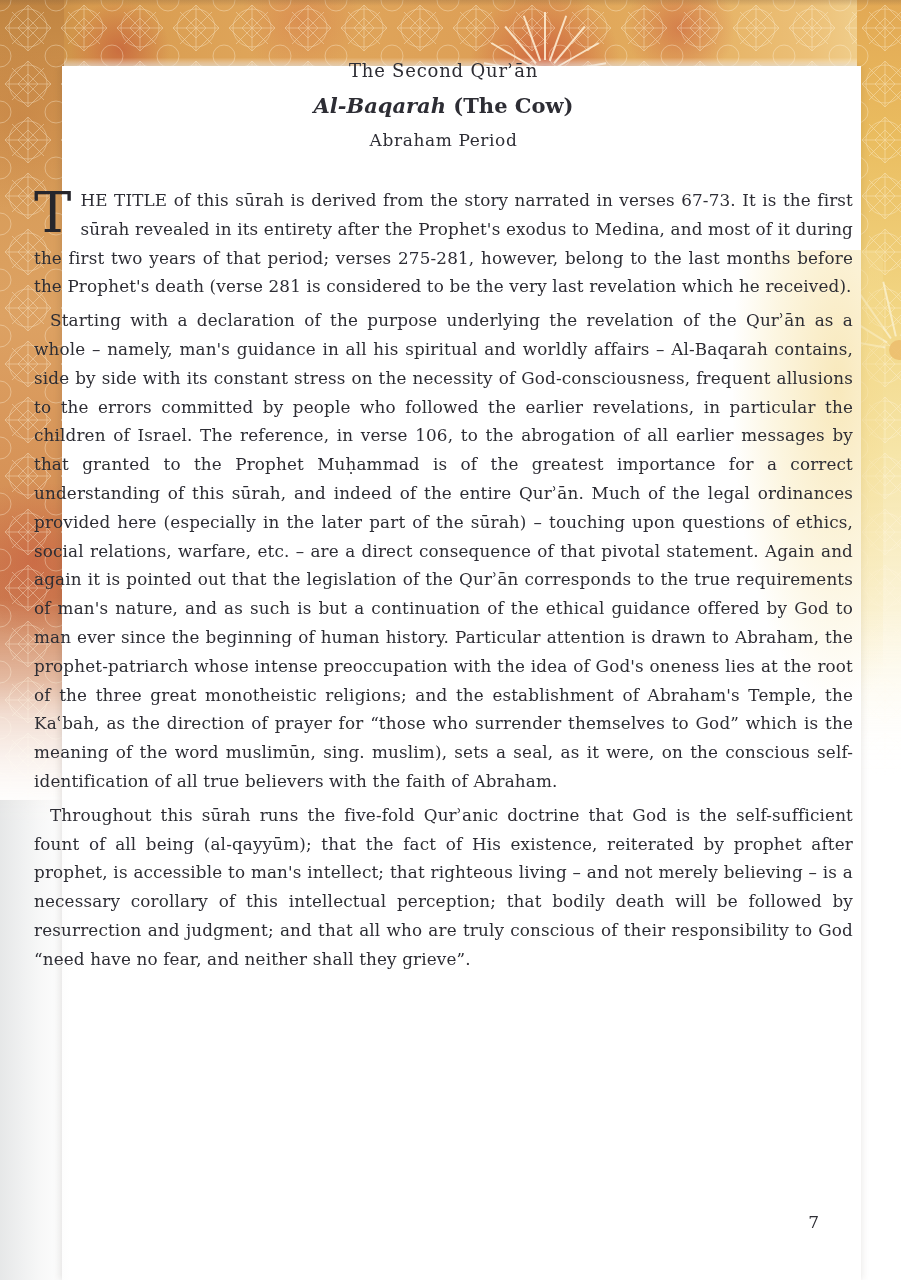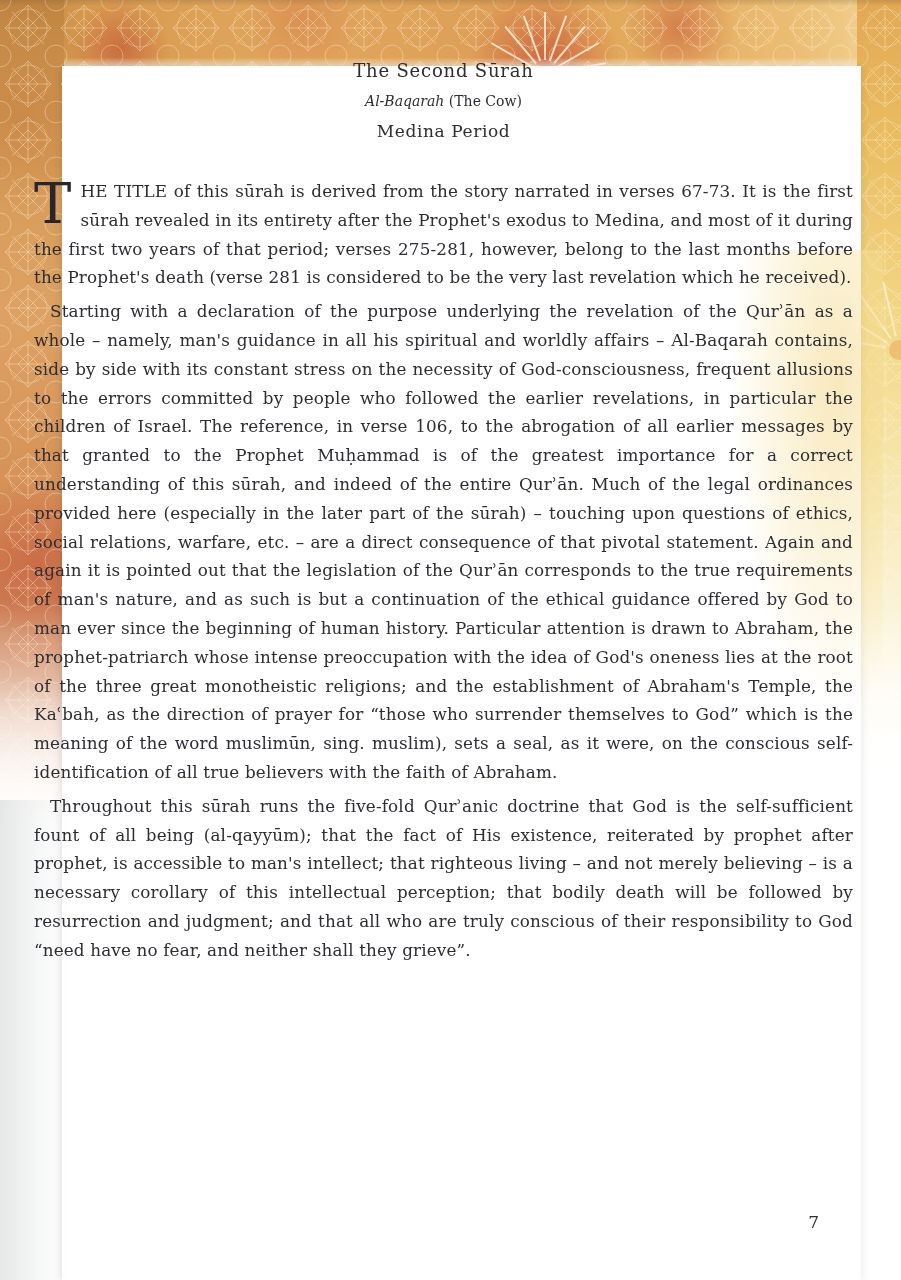--- a/index.html
+++ b/index.html
@@ -57,21 +57,21 @@
     box-shadow:-3px 0 6px rgba(60,50,40,.10), 3px 0 6px rgba(60,50,40,.06);
   }
   .content{
     position:relative;z-index:5;
     padding:60px 48px 0 34px;
     color:#2d2d34;
   }
   
   .heading{text-align:center;margin-bottom:36px;}
   .h-line1{font-size:18px;letter-spacing:.8px;margin:0 0 12px 0;font-weight:400;}
-  .h-line2{font-size:14px;margin:4px 0 12px 0;font-weight:400;}
+  .h-line2{font-size:21px;margin:4px 0 12px 0;font-weight:700;}
   .h-line2 .it{font-style:italic;}
   .h-line3{font-size:17px;letter-spacing:.6px;margin:0;font-weight:400;}
   
   .bodytext p{
     font-size:16.8px;line-height:28.8px;letter-spacing:.15px;
     text-align:justify;margin:0 0 5px 0;
   }
   .bodytext p.indent{text-indent:16px;}
   .it{}
   .drop-cap{
@@ -148,23 +148,23 @@
 </div>
 
 <div class="scan-edge-top"></div>
 
 <div class="page"></div>
 <div class="stain-right"></div>
 <div class="stain-bottom-left"></div>
 
 <div class="content">
   <div class="heading">
-    <p class="h-line1">The Second Sūrah</p>
+    <p class="h-line1">The Second Qurʾān</p>
     <p class="h-line2"><span class="it">Al-Baqarah</span><span> (The Cow)</span></p>
-    <p class="h-line3">Medina Period</p>
+    <p class="h-line3">Abraham Period</p>
   </div>
 
   <div class="bodytext">
     <p><span class="drop-cap">T</span><span><span>HE TITLE of this </span><span class="it">sūrah</span><span> is derived from the story narrated in verses 67-73. It is the first </span><span class="it">sūrah</span><span> revealed in its entirety after the Prophet's exodus to Medina, and most of it during the first two years of that period; verses 275-281, however, belong to the last months before the Prophet's death (verse 281 is considered to be the very last revelation which he received).</span></span></p>
     <p class="indent"><span><span>Starting with a declaration of the purpose underlying the revelation of the Qurʾān as a whole – namely, man's guidance in all his spiritual and worldly affairs – </span><span class="it">Al-Baqarah</span><span> contains, side by side with its constant stress on the necessity of God-consciousness, frequent allusions to the errors committed by people who followed the earlier revelations, in particular the children of Israel. The reference, in verse 106, to the abrogation of all earlier messages by that granted to the Prophet Muḥammad is of the greatest importance for a correct understanding of this </span><span class="it">sūrah</span><span>, and indeed of the entire Qurʾān. Much of the legal ordinances provided here (especially in the later part of the </span><span class="it">sūrah</span><span>) – touching upon questions of ethics, social relations, warfare, etc. – are a direct consequence of that pivotal statement. Again and again it is pointed out that the legislation of the Qurʾān corresponds to the true requirements of man's nature, and as such is but a continuation of the ethical guidance offered by God to man ever since the beginning of human history. Particular attention is drawn to Abraham, the prophet-patriarch whose intense preoccupation with the idea of God's oneness lies at the root of the three great monotheistic religions; and the establishment of Abraham's Temple, the Kaʿbah, as the direction of prayer for “those who surrender themselves to God” which is the meaning of the word </span><span class="it">muslimūn</span><span>, sing. </span><span class="it">muslim</span><span>), sets a seal, as it were, on the conscious self-identification of all true believers with the faith of Abraham.</span></span></p>
     <p class="indent"><span><span>Throughout this </span><span class="it">sūrah</span><span> runs the five-fold Qurʾanic doctrine that God is the self-sufficient fount of all being (</span><span class="it">al-qayyūm</span><span>); that the fact of His existence, reiterated by prophet after prophet, is accessible to man's intellect; that righteous living – and not merely believing – is a necessary corollary of this intellectual perception; that bodily death will be followed by resurrection and judgment; and that all who are truly conscious of their responsibility to God “need have no fear, and neither shall they grieve”.</span></span></p>
   </div>
 </div>
 
 <div class="page-number">7</div>

